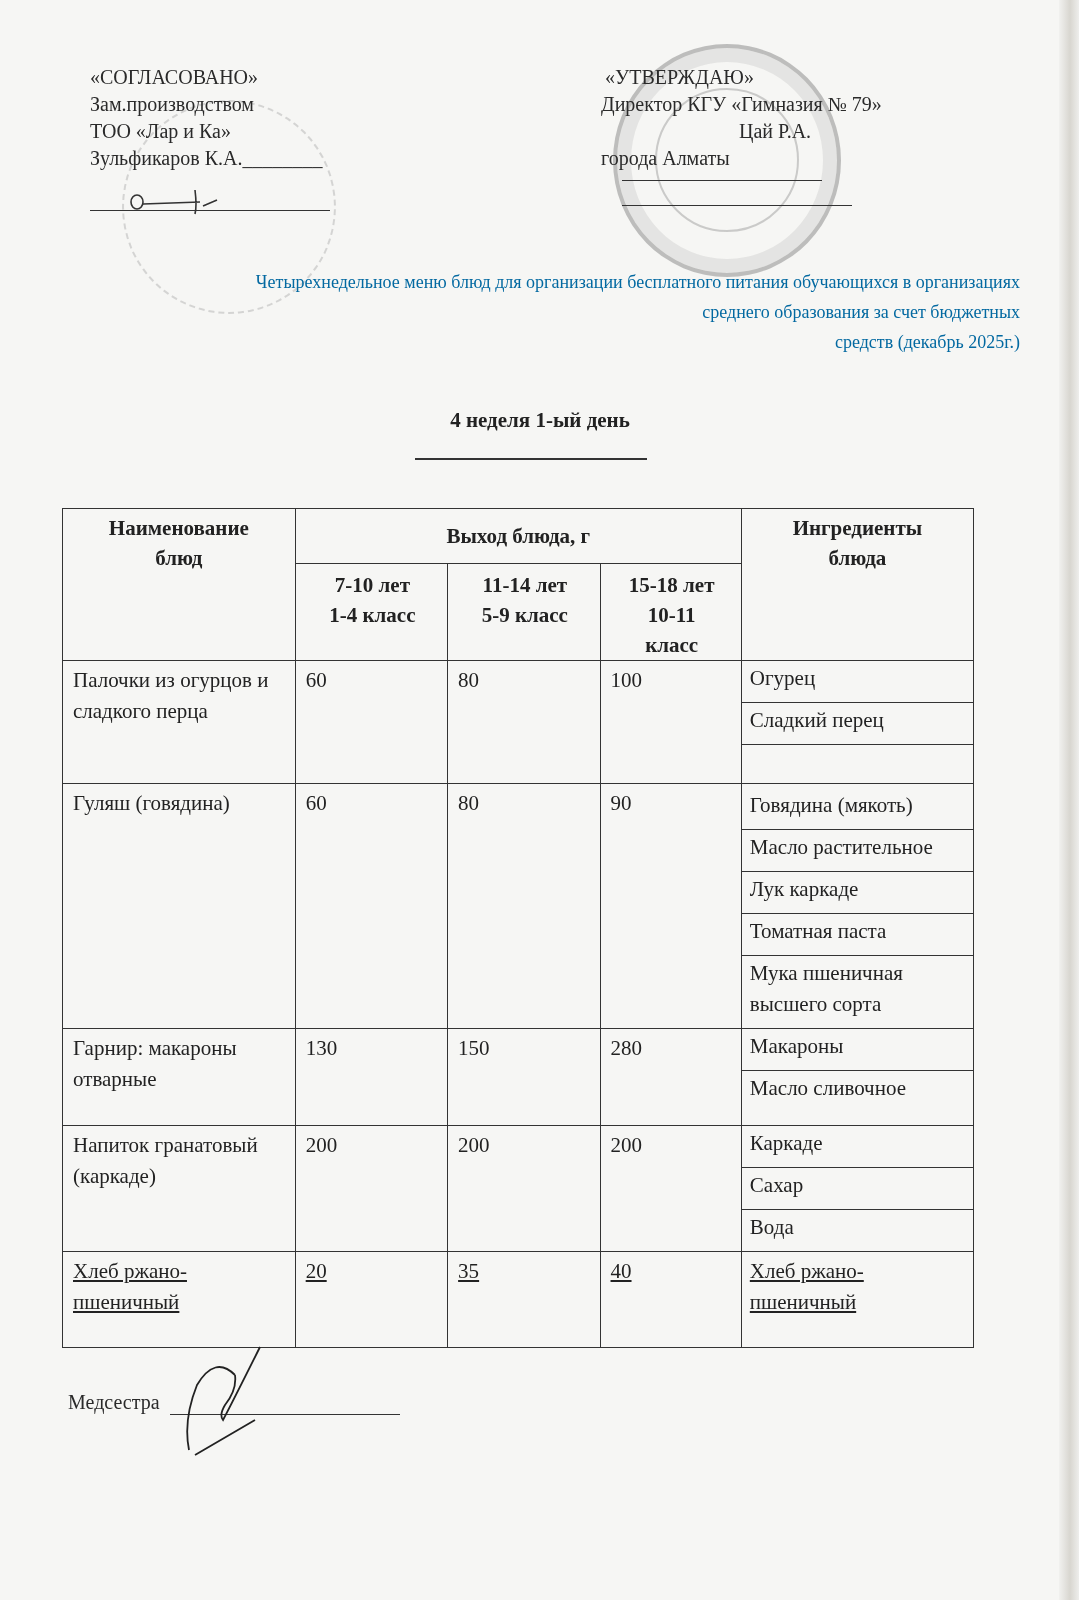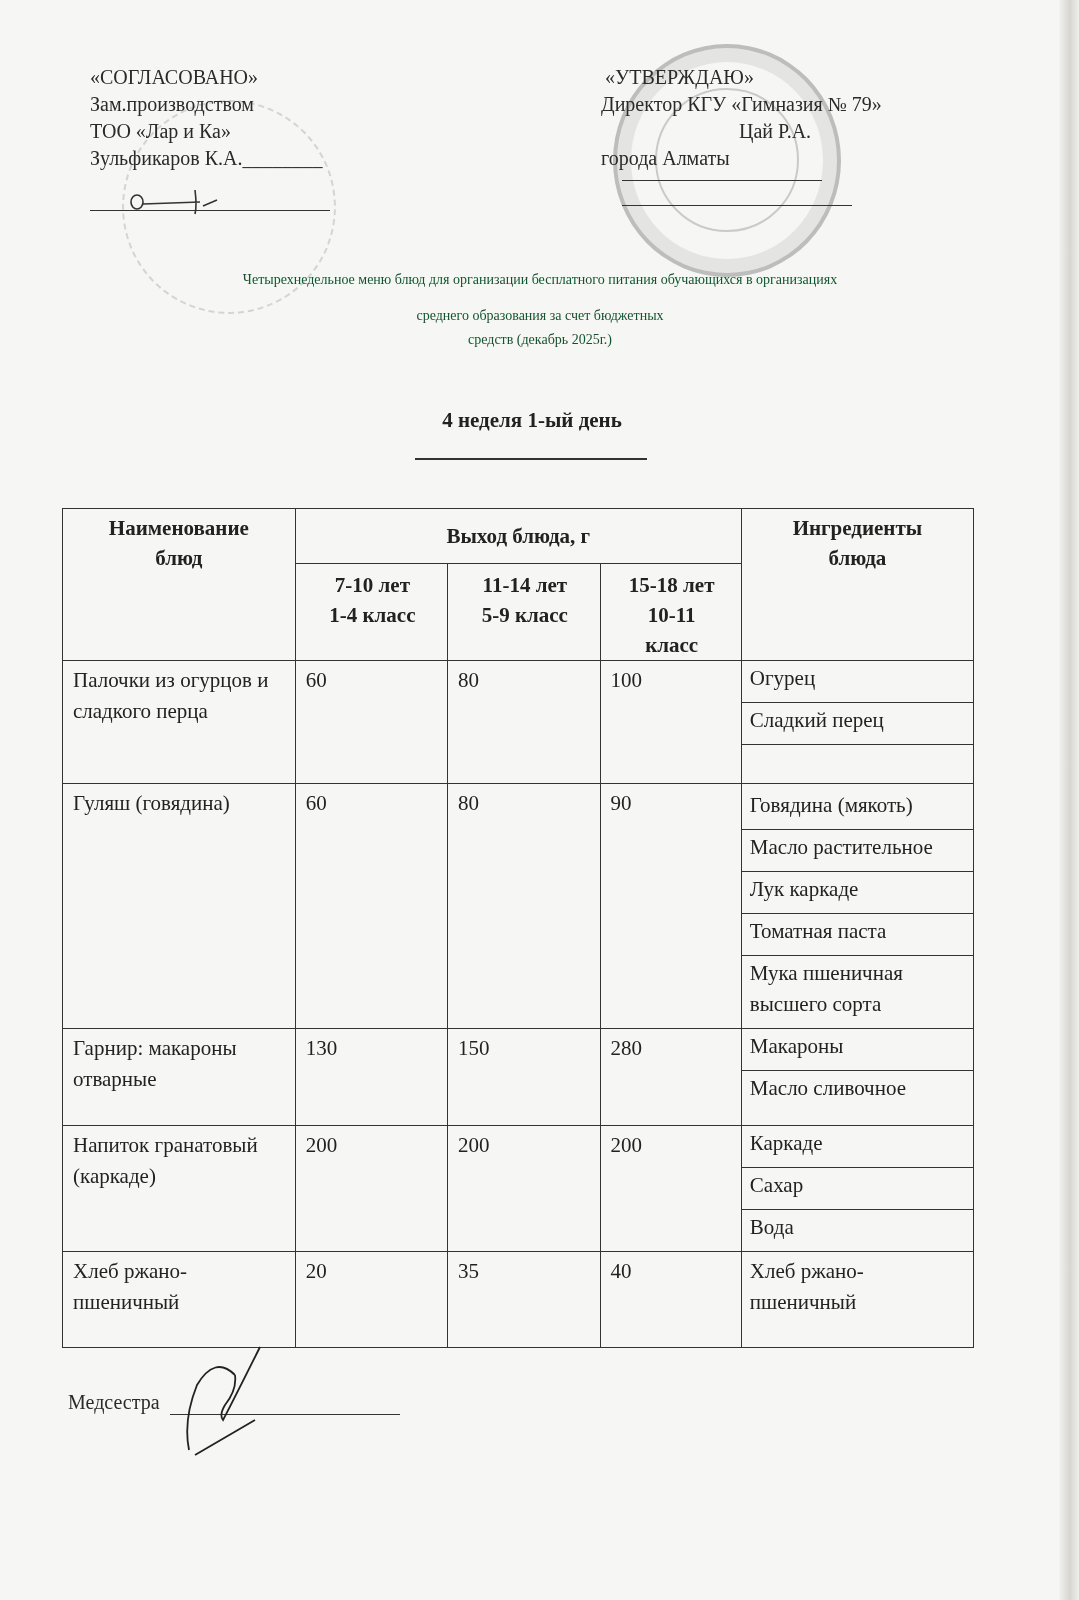--- a/index.html
+++ b/index.html
@@ -12,22 +12,22 @@
     background: linear-gradient(to right, #f1f1ef 0%, #d8d6d0 55%, #eeeeec 100%); }
   .abs { position: absolute; }
   .hdr-line { font-size: 20px; line-height: 27px; color: #2a2a2a; }
   .stamp { position: absolute; border-radius: 50%; }
   .stamp-left { left: 122px; top: 100px; width: 210px; height: 210px; border: 2px dashed rgba(150,150,150,0.35); }
   .stamp-right { left: 613px; top: 44px; width: 220px; height: 225px; border: 4px solid rgba(120,120,120,0.45);
     box-shadow: inset 0 0 0 14px rgba(150,150,150,0.18), inset 0 0 0 28px rgba(255,255,255,0.0); }
   .stamp-right .inner { position: absolute; left: 38px; top: 40px; width: 140px; height: 140px; border-radius: 50%;
     border: 2px solid rgba(120,120,120,0.35); }
   .sig-line { position: absolute; height: 1px; background: #333; }
-  .title { position: absolute; left: 60px; width: 960px; text-align: center; font-size: 14px; color: #14532d; }
-  .subtitle { position: absolute; left: 52px; width: 960px; text-align: center; font-size: 21px; font-weight: bold; top: 408px; }
+  .title { position: absolute; left: 60px; width: 960px; text-align: right; font-size: 18px; color: #0369a1; }
+  .subtitle { position: absolute; left: 60px; width: 960px; text-align: center; font-size: 21px; font-weight: bold; top: 408px; }
   table.menu { position: absolute; left: 62px; top: 508px; border-collapse: collapse; width: 912px; font-size: 21px; }
   table.menu td, table.menu th { border: 1.5px solid #333; vertical-align: top; padding: 12px; }
   table.menu th { font-weight: bold; }
   .th-name { width: 225px; text-align: center; padding-top: 4px !important; line-height: 30px; height: 117px; }
   .th-yield { text-align: center; height: 30px; line-height: 30px; }
   .th-age { width: 154px; text-align: center; padding: 6px 8px 0 10px !important; line-height: 30px; }
   .th-age.c3 { width: 140px; font-family: Liberation Serif, serif; }
   .th-ingr { width: 227px; text-align: center; padding-top: 4px !important; line-height: 30px; }
   td.dish { padding: 4px 8px 0 10px !important; line-height: 31px; margin-left: 7px; }
   td.num { padding: 4px 8px 0 10px !important; line-height: 31px; }
@@ -61,21 +61,21 @@
 <div class="abs" style="left:601px; top:64px;">
   <div class="hdr-line" style="padding-left:4px;">«УТВЕРЖДАЮ»</div>
   <div class="hdr-line">Директор КГУ «Гимназия № 79»</div>
   <div class="hdr-line" style="padding-left:138px;">Цай Р.А.</div>
   <div class="hdr-line">города Алматы</div>
 </div>
 <div class="sig-line" style="left:622px; top:180px; width:200px;"></div>
 <div class="sig-line" style="left:622px; top:205px; width:230px;"></div>
 
 <div class="title" style="top:272px;">Четырехнедельное меню блюд для организации бесплатного питания обучающихся в организациях</div>
-<div class="title" style="top:302px;margin-top:6px;">среднего образования за счет бюджетных</div>
+<div class="title" style="top:302px;">среднего образования за счет бюджетных</div>
 <div class="title" style="top:332px;">средств (декабрь 2025г.)</div>
 
 <div class="subtitle">4 неделя 1-ый день</div>
 <div class="sig-line" style="left:415px; top:458px; width:232px; height:2px;"></div>
 
 <table class="menu">
   <thead>
     <tr>
       <th class="th-name" rowspan="2">
         <div>Наименование</div>
@@ -142,21 +142,21 @@
       <td class="dish">Напиток гранатовый (каркаде)</td>
       <td class="num">200</td>
       <td class="num">200</td>
       <td class="num">200</td>
       <td class="ingr-cell">
         <div class="ingr">Каркаде</div>
         <div class="ingr">Сахар</div>
         <div class="ingr">Вода</div>
       </td>
     </tr>
-    <tr style="height:96px;">
+    <tr style="height:96px;text-decoration:underline;">
       <td class="dish">Хлеб ржано-пшеничный</td>
       <td class="num">20</td>
       <td class="num">35</td>
       <td class="num">40</td>
       <td class="ingr-cell">
         <div class="ingr" style="padding-top:4px;">Хлеб ржано-пшеничный</div>
       </td>
     </tr>
   </tbody>
 </table>

